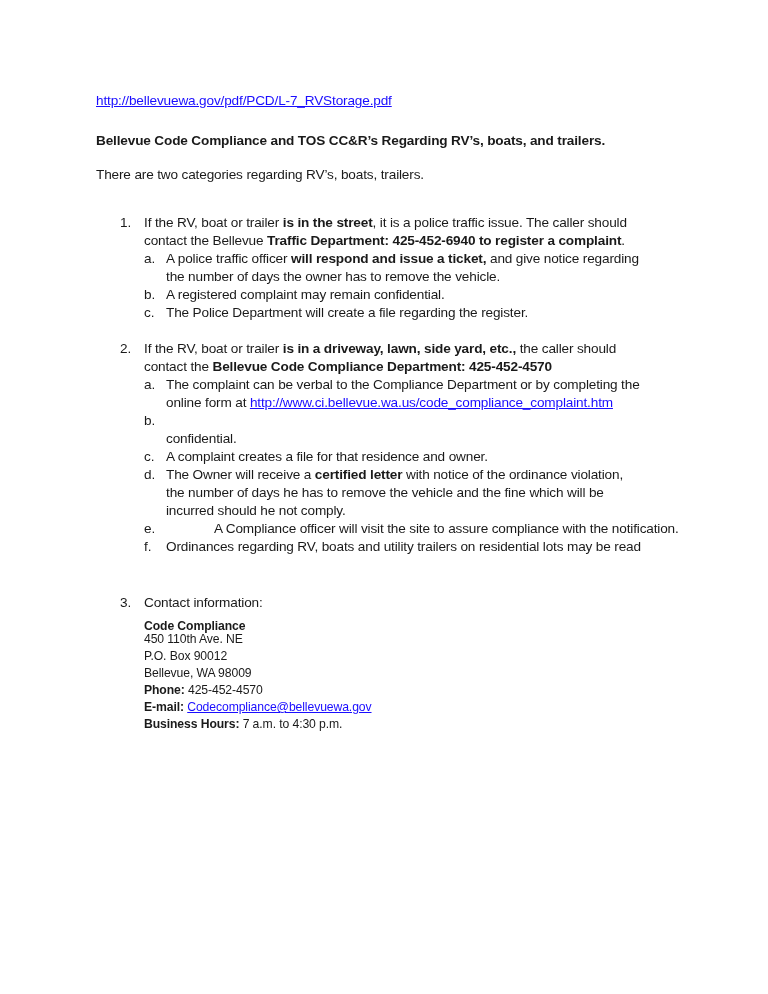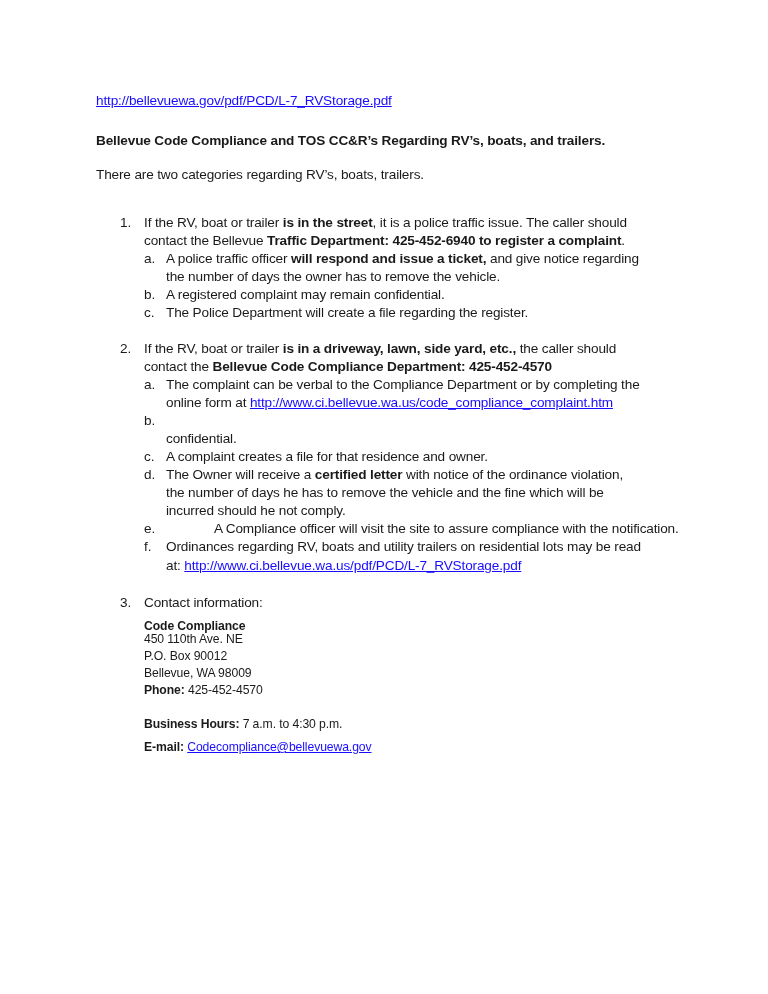--- a/index.html
+++ b/index.html
@@ -58,26 +58,25 @@
   <div class="line" style="left:144px; top:466px;">d.</div>
   <div class="line" style="left:166px; top:466px;"><span>The Owner will receive a </span><b>certified letter</b><span> with notice of the ordinance violation,</span></div>
   <div class="line" style="left:166px; top:484px;">the number of days he has to remove the vehicle and the fine which will be</div>
   <div class="line" style="left:166px; top:502px;">incurred should he not comply.</div>
 
   <div class="line" style="left:144px; top:520px;">e.</div>
   <div class="line" style="left:166px; top:520px;margin-left:48px;">A Compliance officer will visit the site to assure compliance with the notification.</div>
 
   <div class="line" style="left:144px; top:538px;">f.</div>
   <div class="line" style="left:166px; top:538px;">Ordinances regarding RV, boats and utility trailers on residential lots may be read</div>
-  <div class="line" style="left:166px; top:557px;"><span>at:  </span><a>http://www.ci.bellevue.wa.us/pdf/PCD/L-7_RVStorage.pdf</a></div>
 
   <div class="line" style="left:120px; top:594px;">3.</div>
   <div class="line" style="left:144px; top:594px;">Contact information:</div>
 
   <div class="line contact" style="left:144px; top:618px; font-weight:bold;">Code Compliance</div>
   <div class="line contact" style="left:144px; top:631px;">450 110th Ave. NE</div>
   <div class="line contact" style="left:144px; top:648px;">P.O. Box 90012</div>
   <div class="line contact" style="left:144px; top:665px;">Bellevue, WA 98009</div>
   <div class="line contact" style="left:144px; top:682px;"><b>Phone:</b><span> 425-452-4570</span></div>
-  <div class="line contact" style="left:144px; top:699px;margin-top:40px;"><b>E-mail:</b> <a>Codecompliance@bellevuewa.gov</a></div>
+  <div class="line contact" style="left:144px; top:699px;"><b>E-mail:</b> <a>Codecompliance@bellevuewa.gov</a></div>
   <div class="line contact" style="left:144px; top:716px;"><b>Business Hours:</b><span> 7 a.m. to 4:30 p.m.</span></div>
 
 </div>
 
 </body></html>

